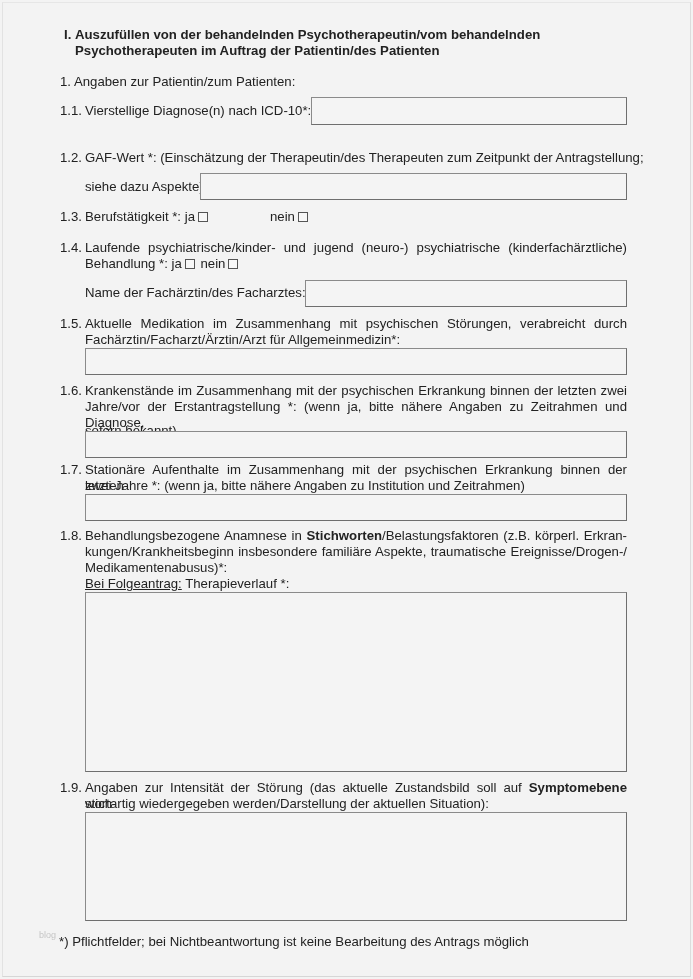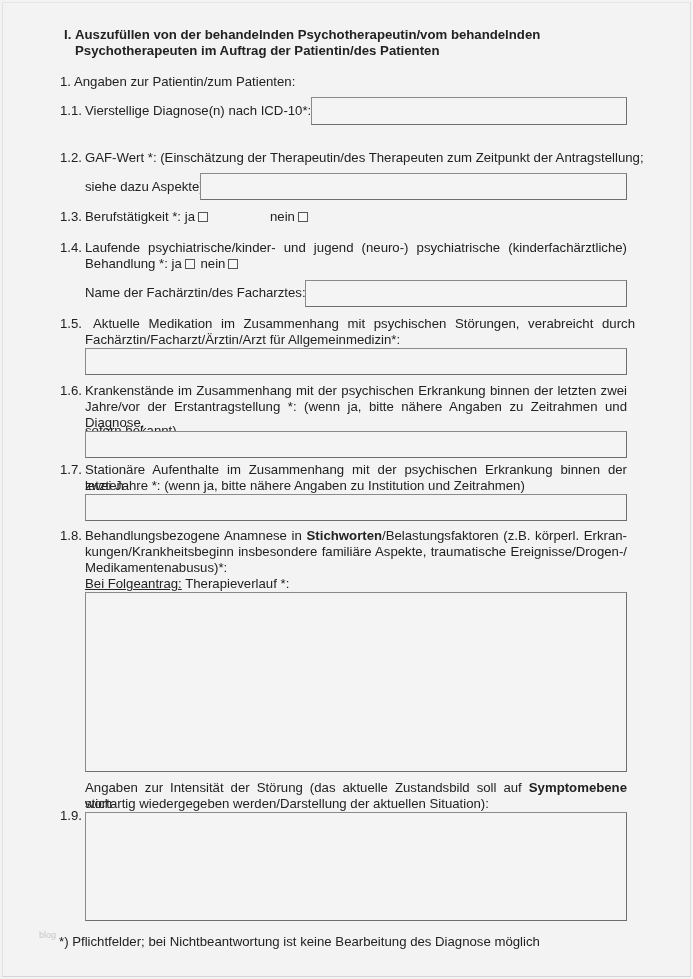--- a/index.html
+++ b/index.html
@@ -74,21 +74,21 @@
 <div class="t just" style="left:85px; top:240px; width:542px;">Laufende psychiatrische/kinder- und jugend (neuro-) psychiatrische (kinderfachärztliche)</div>
 <div class="t" style="left:85px; top:256px;">
   <span>Behandlung *:</span>
   <span>ja</span><span class="cb"></span>
   <span>nein</span><span class="cb"></span>
 </div>
 <div class="t" style="left:85px; top:285px;">Name der Fachärztin/des Facharztes:</div>
 <input class="box" style="left: 305px; top: 280px; width: 322px; height: 27px;" value="">
 
 <div class="t" style="left:60px; top:316px;">1.5.</div>
-<div class="t just" style="left:93px; top:316px; width:542px;">Aktuelle Medikation im Zusammenhang mit psychischen Störungen, verabreicht durch</div>
+<div class="t just" style="left:85px; top:316px; width:542px;">Aktuelle Medikation im Zusammenhang mit psychischen Störungen, verabreicht durch</div>
 <div class="t" style="left:85px; top:332px;">Fachärztin/Facharzt/Ärztin/Arzt für Allgemeinmedizin*:</div>
 <input class="box" style="left: 85px; top: 348px; width: 542px; height: 27px;" value="">
 
 <div class="t" style="left:60px; top:383px;">1.6.</div>
 <div class="t just" style="left:85px; top:383px; width:542px;">Krankenstände im Zusammenhang mit der psychischen Erkrankung binnen der letzten zwei</div>
 <div class="t just" style="left:85px; top:399px; width:542px;">Jahre/vor der Erstantragstellung *: (wenn ja, bitte nähere Angaben zu Zeitrahmen und Diagnose,</div>
 <div class="t" style="left:85px; top:415px;margin-top:8px;">sofern bekannt)</div>
 <input class="box" style="left: 85px; top: 431px; width: 542px; height: 27px;" value="">
 
 <div class="t" style="left:60px; top:462px;">1.7.</div>
@@ -96,19 +96,19 @@
 <div class="t" style="left:85px; top:478px;">zwei Jahre *: (wenn ja, bitte nähere Angaben zu Institution und Zeitrahmen)</div>
 <input class="box" style="left: 85px; top: 494px; width: 542px; height: 27px;" value="">
 
 <div class="t" style="left:60px; top:528px;">1.8.</div>
 <div class="t just" style="left:85px; top:528px; width:542px;"><span>Behandlungsbezogene Anamnese in</span> <span class="bold">Stichworten</span><span>/Belastungsfaktoren (z.B. körperl. Erkran-</span></div>
 <div class="t just" style="left:85px; top:544px; width:542px;">kungen/Krankheitsbeginn insbesondere familiäre Aspekte, traumatische Ereignisse/Drogen-/</div>
 <div class="t" style="left:85px; top:560px;text-align:center;">Medikamentenabusus)*:</div>
 <div class="t" style="left:85px; top:576px;"><span class="u">Bei Folgeantrag:</span> <span>Therapieverlauf *:</span></div>
 <textarea class="box" style="left: 85px; top: 592px; width: 542px; height: 180px;"></textarea>
 
-<div class="t" style="left:60px; top:780px;margin-top:28px;">1.9.</div>
+<div class="t" style="left:60px; top:780px;">1.9.</div>
 <div class="t just" style="left:85px; top:780px; width:542px;"><span>Angaben zur Intensität der Störung (das aktuelle Zustandsbild soll auf</span> <span class="bold">Symptomebene</span> <span>stich-</span></div>
 <div class="t" style="left:85px; top:796px;">wortartig wiedergegeben werden/Darstellung der aktuellen Situation):</div>
 <textarea class="box" style="left: 85px; top: 812px; width: 542px; height: 109px;"></textarea>
 
 <div class="watermark">blog</div>
-<div class="t" style="left:59px; top:934px;">*) Pflichtfelder; bei Nichtbeantwortung ist keine Bearbeitung des Diagnose möglich</div>
+<div class="t" style="left:59px; top:934px;">*) Pflichtfelder; bei Nichtbeantwortung ist keine Bearbeitung des Antrags möglich</div>
 
 </body></html>

